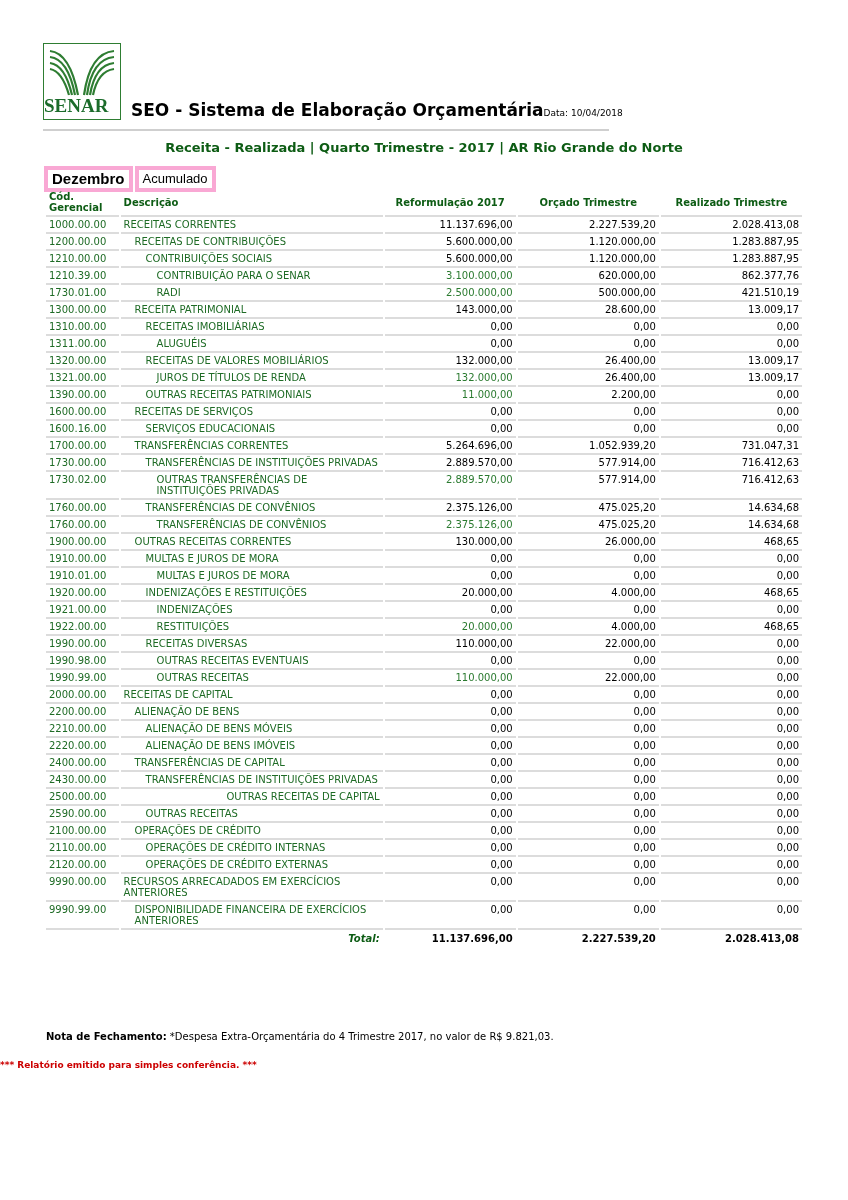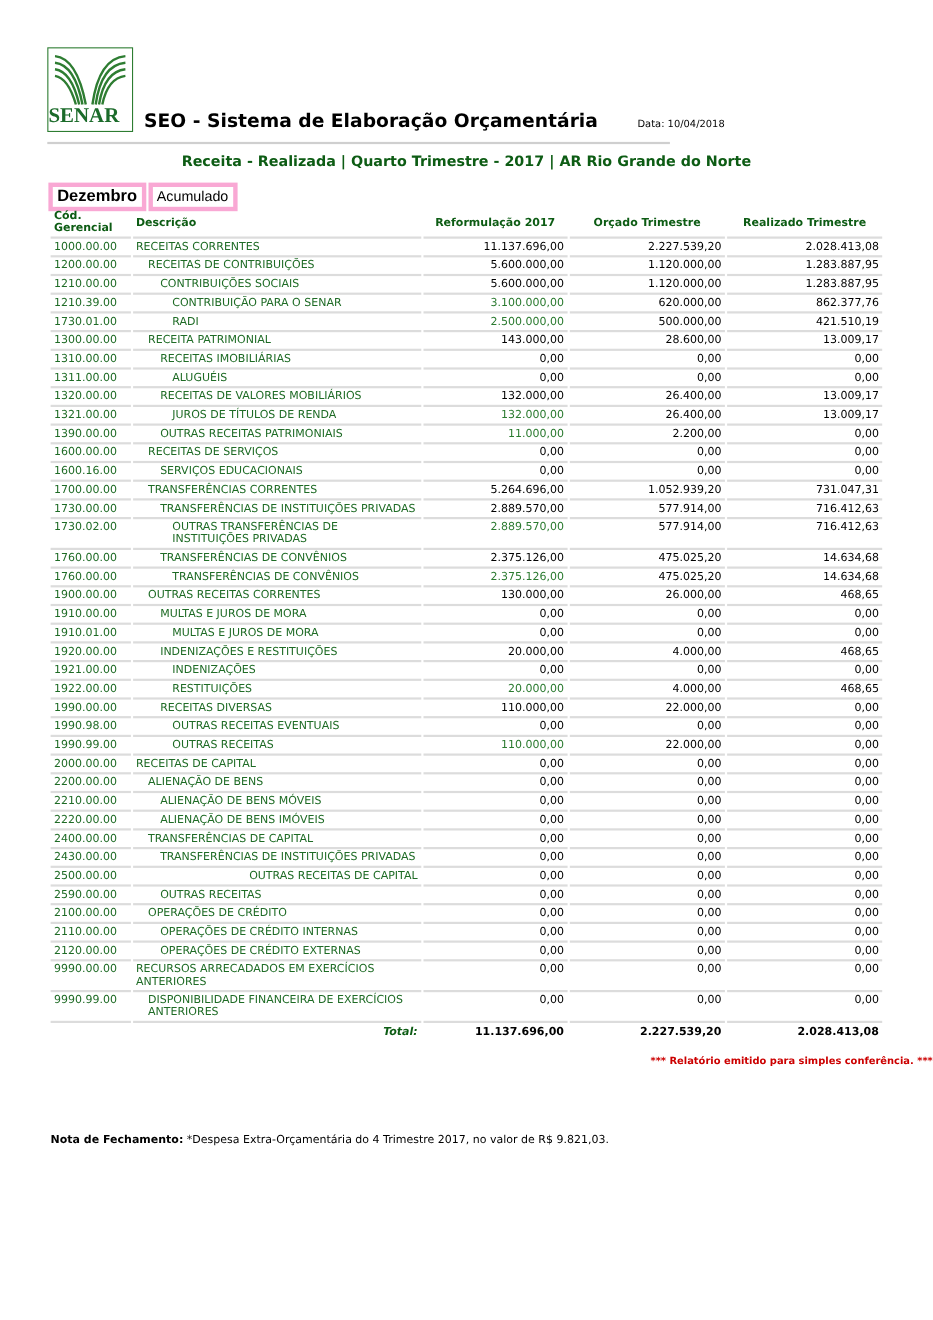--- a/index.html
+++ b/index.html
@@ -2,40 +2,40 @@
 <html><head>
 <meta charset="utf-8">
 <style>
   html, body { margin: 0; padding: 0; background: #ffffff; }
   body { width: 848px; height: 1200px; position: relative; font-family: "DejaVu Sans", sans-serif; color: #000; }
   .header { position: absolute; left: 43px; top: 43px; width: 566px; height: 86px; border-bottom: 2px solid #cfcfcf; }
   .logo { position: absolute; left: 0; top: 0; width: 78px; height: 77px; border: 1px solid #2e7d32; box-sizing: border-box; background: #fff; }
   .logo svg { position: absolute; left: 4px; top: 3px; }
   .logo-text { position: absolute; left: 0; right: 0; bottom: 2px; text-align: left; font-family: "Liberation Serif", serif; font-weight: bold; font-size: 19px; color: #1b6b2a; letter-spacing: 0px; }
   .app-title { position: absolute; left: 88px; top: 57px; font-size: 17px; font-weight: bold; color: #000; white-space: nowrap; }
-  .app-date { font-size: 9px; font-weight: normal; margin-left: 36px; }
+  .app-date { font-size: 9px; font-weight: normal; }
   .report-title { position: absolute; left: 0; width: 848px; top: 140px; text-align: center; font-size: 13px; font-weight: bold; color: #0d5c14; }
   .tabs { position: absolute; left: 44px; top: 166px; display: flex; }
   .tab { border: 4px solid #f9a8d4; padding: 0 4px; height: 18px; line-height: 18px; font-family: "Liberation Sans", sans-serif; margin-right: 2px; background: #fff; cursor: pointer; }
   .tab.active { font-weight: bold; font-size: 15px; }
   .tab.inactive { font-size: 13px; }
   table.report { position: absolute; left: 44px; top: 189px; width: 760px; border-collapse: separate; border-spacing: 2px 0; font-size: 10px; }
   table.report th { text-align: left; color: #0d5c14; font-weight: bold; font-size: 10px; padding: 2px 3px; border-bottom: 2px solid #dcdcdc; vertical-align: middle; }
   table.report th.num { text-align: center; }
   table.report td { padding: 2px 3px; border-bottom: 2px solid #dcdcdc; vertical-align: top; line-height: 11px; height: 11px; }
   td.code { color: #1e6b25; width: 66px; white-space: nowrap; }
   td.desc { color: #1e6b25; }
   td.num { text-align: right; white-space: nowrap; color: #000; }
   td.num.green { color: #2a7a2f; }
   td.mid { vertical-align: bottom; }
   tr.total td { border-bottom: none; font-weight: bold; padding-top: 3px; text-align: right; }
   .total-label { color: #0d5c14; font-style: italic; text-align: right; }
   .note { position: absolute; left: 46px; top: 995px; font-size: 10px; margin-top: 36px; }
   .note b { font-weight: bold; }
-  .disclaimer { position: absolute; left: 0; width: 848px; top: 960px; text-align: right; color: #cc0000; font-weight: bold; font-size: 9px; }
+  .disclaimer { position: absolute; left: 0; width: 848px; top: 1060px; text-align: left; color: #cc0000; font-weight: bold; font-size: 9px; }
 </style>
 </head>
 <body>
 
 <div class="header">
   <div class="logo">
     <svg width="68" height="50" viewBox="0 0 68 50">
       <g fill="none" stroke="#2e7d32" stroke-width="2.2">
         <path d="M2 4 Q22 6 30 48"></path>
         <path d="M2 10 Q20 12 27 48"></path>

